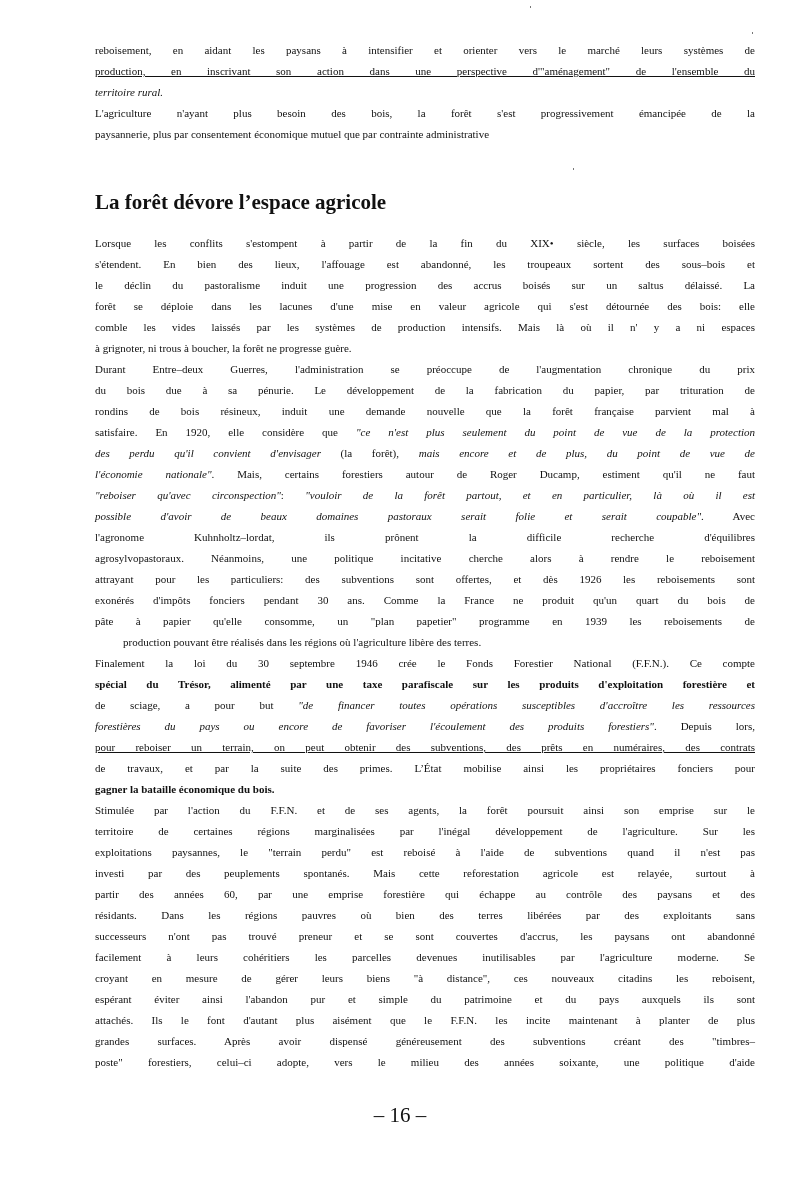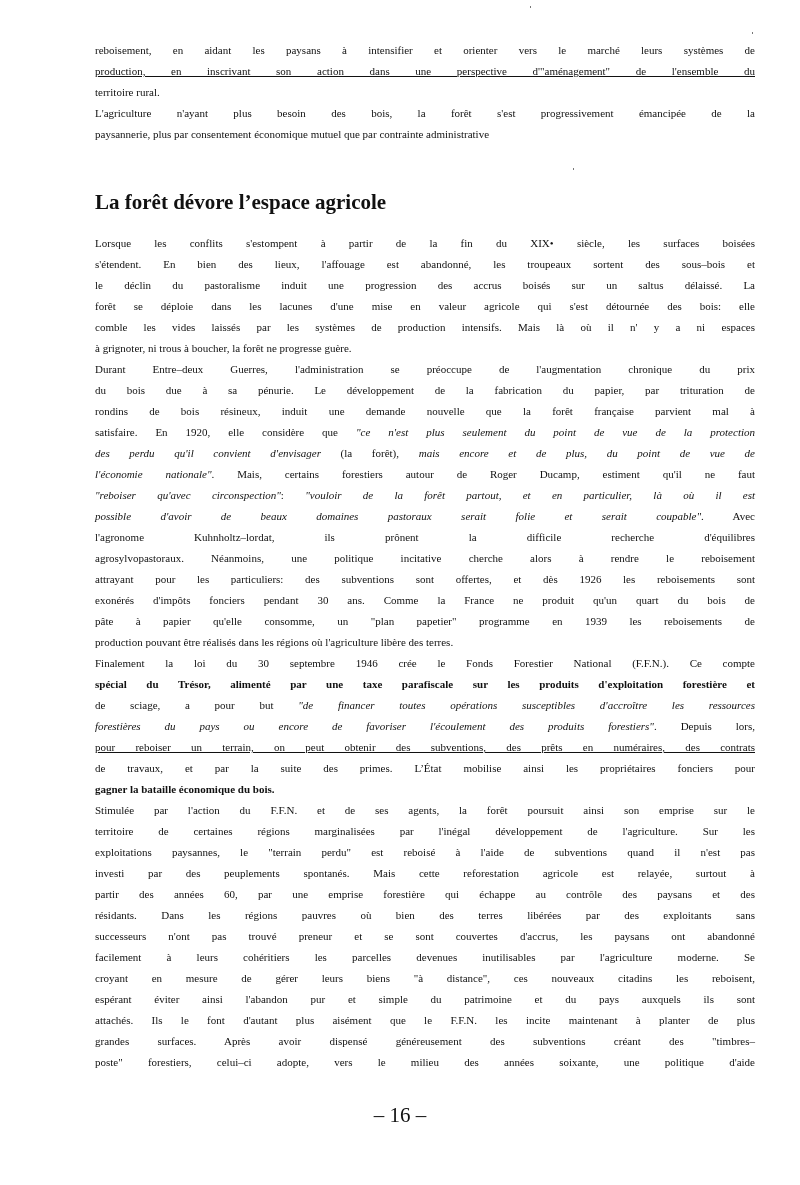--- a/index.html
+++ b/index.html
@@ -17,21 +17,21 @@
              font-size: 21px; }
   i { font-style: italic; }
   .speck { position: absolute; width: 1px; height: 2px; background: #777; }
 </style>
 </head>
 <body>
 
 <div class="page" id="intro">
     <div class="line" style="white-space: normal;">reboisement, en aidant les paysans à intensifier et orienter vers le marché leurs systèmes de</div>
     <div class="line" style="white-space: normal; text-decoration: underline;">production, en inscrivant son action dans une perspective d'"aménagement" de l'ensemble du</div>
-    <div class="line last" style="white-space: normal;">territoire rural.</div>
+    <div class="line last" style="white-space: normal; font-style: italic;">territoire rural.</div>
     <div class="line" style="white-space: normal;">L'agriculture n'ayant plus besoin des bois, la forêt s'est progressivement émancipée de la</div>
     <div class="line last" style="white-space: normal;">paysannerie, plus par consentement économique mutuel que par contrainte administrative</div>
   </div>
 
 <div class="heading">La forêt dévore l’espace agricole</div>
 
 <div class="block2" id="body">
     <div class="line" style="white-space: normal;"><span>Lorsque les conflits s'estompent à partir de la fin du XIX• siècle, les surfaces boisées</span></div>
     <div class="line" style="white-space: normal;"><span>s'étendent. En bien des lieux, l'affouage est abandonné, les troupeaux sortent des sous–bois et</span></div>
     <div class="line" style="white-space: normal;"><span>le déclin du pastoralisme induit une progression des accrus boisés sur un saltus délaissé. La</span></div>
@@ -44,21 +44,21 @@
     <div class="line" style="white-space: normal;"><span>satisfaire. En 1920, elle considère que </span><i>"ce n'est plus seulement du point de vue de la protection</i></div>
     <div class="line" style="white-space: normal;"><i>des perdu qu'il convient d'envisager</i><span> (la forêt), </span><i>mais encore et de plus, du point de vue de</i></div>
     <div class="line" style="white-space: normal;"><i>l'économie nationale"</i><span>. Mais, certains forestiers autour de Roger Ducamp, estiment qu'il ne faut</span></div>
     <div class="line" style="white-space: normal;"><i>"reboiser qu'avec circonspection"</i><span>: </span><i>"vouloir de la forêt partout, et en particulier, là où il est</i></div>
     <div class="line" style="white-space: normal;"><i>possible d'avoir de beaux domaines pastoraux serait folie et serait coupable"</i><span>. Avec</span></div>
     <div class="line" style="white-space: normal;"><span>l'agronome Kuhnholtz–lordat, ils prônent la difficile recherche d'équilibres</span></div>
     <div class="line" style="white-space: normal;"><span>agrosylvopastoraux. Néanmoins, une politique incitative cherche alors à rendre le reboisement</span></div>
     <div class="line" style="white-space: normal;"><span>attrayant pour les particuliers: des subventions sont offertes, et dès 1926 les reboisements sont</span></div>
     <div class="line" style="white-space: normal;"><span>exonérés d'impôts fonciers pendant 30 ans. Comme la France ne produit qu'un quart du bois de</span></div>
     <div class="line" style="white-space: normal;"><span>pâte à papier qu'elle consomme, un "plan papetier" programme en 1939 les reboisements de</span></div>
-    <div class="line last" style="white-space: normal;"><span>production pouvant être réalisés dans les régions où l'agriculture libère des terres.</span></div>
+    <div class="line last" style="white-space: normal; margin-left: 28px;"><span>production pouvant être réalisés dans les régions où l'agriculture libère des terres.</span></div>
     <div class="line" style="white-space: normal;"><span>Finalement la loi du 30 septembre 1946 crée le Fonds Forestier National (F.F.N.). Ce compte</span></div>
     <div class="line" style="white-space: normal; font-weight: bold;"><span>spécial du Trésor, alimenté par une taxe parafiscale sur les produits d'exploitation forestière et</span></div>
     <div class="line" style="white-space: normal;"><span>de sciage, a pour but </span><i>"de financer toutes opérations susceptibles d'accroître les ressources</i></div>
     <div class="line" style="white-space: normal;"><i>forestières du pays ou encore de favoriser l'écoulement des produits forestiers"</i><span>. Depuis lors,</span></div>
     <div class="line" style="white-space: normal; text-decoration: underline;"><span>pour reboiser un terrain, on peut obtenir des subventions, des prêts en numéraires, des contrats</span></div>
     <div class="line" style="white-space: normal;"><span>de travaux, et par la suite des primes. L’État mobilise ainsi les propriétaires fonciers pour</span></div>
     <div class="line last" style="white-space: normal; font-weight: bold;"><span>gagner la bataille économique du bois.</span></div>
     <div class="line" style="white-space: normal;"><span>Stimulée par l'action du F.F.N. et de ses agents, la forêt poursuit ainsi son emprise sur le</span></div>
     <div class="line" style="white-space: normal;"><span>territoire de certaines régions marginalisées par l'inégal développement de l'agriculture. Sur les</span></div>
     <div class="line" style="white-space: normal;"><span>exploitations paysannes, le "terrain perdu" est reboisé à l'aide de subventions quand il n'est pas</span></div>

